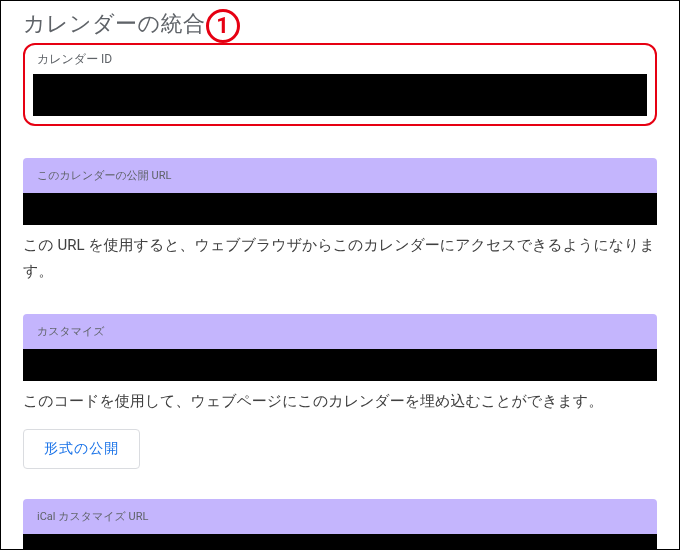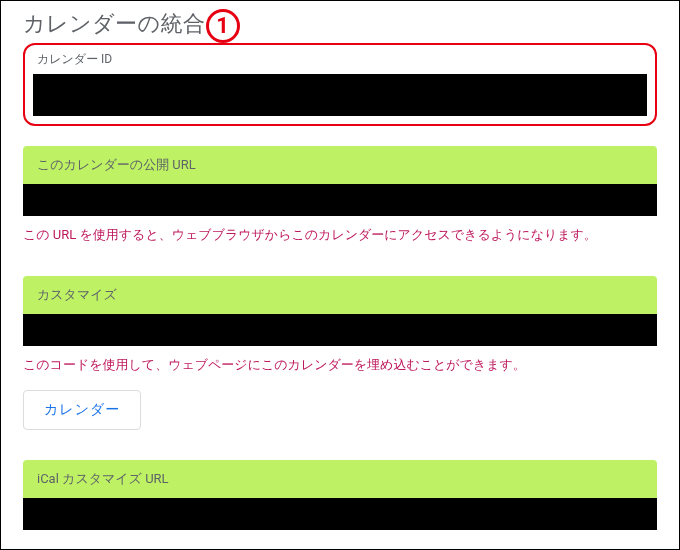--- a/index.html
+++ b/index.html
@@ -46,46 +46,46 @@
     }
     .section {
       margin-bottom: 14px;
     }
     .field-label {
       font-size: 12px;
       color: #5f6368;
       margin: 0 0 4px 4px;
     }
     .field-label-grey {
-      font-size: 13px;
+      font-size: 11px;
       color: #5f6368;
-      background: #bef264;
+      background: #c4b5fd;
       padding: 10px 14px;
       border-radius: 4px 4px 0 0;
     }
     .blackbox {
       background: #000;
       height: 40px;
       width: 100%;
     }
     .highlight-box {
       border: 2px solid #e60012;
       border-radius: 12px;
       padding: 6px 8px 8px 8px;
-      margin-bottom: 20px;
+      margin-bottom: 32px;
     }
     .highlight-box .field-label {
       margin-bottom: 6px;
     }
     .highlight-box .blackbox {
       height: 42px;
     }
     .desc-text {
-      font-size: 13px;
-      color: #be185d;
+      font-size: 15px;
+      color: #404040;
       margin-top: 8px;
       line-height: 1.7;
     }
     .desc-text-sub {
       font-size: 13px;
       color: #80868b;
       line-height: 1.7;
     }
     .customize-btn {
       display: inline-block;
@@ -121,21 +121,21 @@
     <div class="blackbox" style="height:32px"></div>
     <div class="desc-text">この URL を使用すると、ウェブブラウザからこのカレンダーにアクセスできるようになります。</div>
   </div>
 
   <div class="spacer-sm"></div>
 
   <div class="section">
     <div class="field-label-grey">カスタマイズ</div>
     <div class="blackbox" style="height:32px"></div>
     <div class="desc-text">このコードを使用して、ウェブページにこのカレンダーを埋め込むことができます。</div>
-    <button class="customize-btn">カレンダー</button>
+    <button class="customize-btn">形式の公開</button>
   </div>
 
   <div class="spacer-sm"></div>
 
   <div class="section">
     <div class="field-label-grey">iCal カスタマイズ URL</div>
     <div class="blackbox" style="height:32px"></div>
 
   </div>
 

